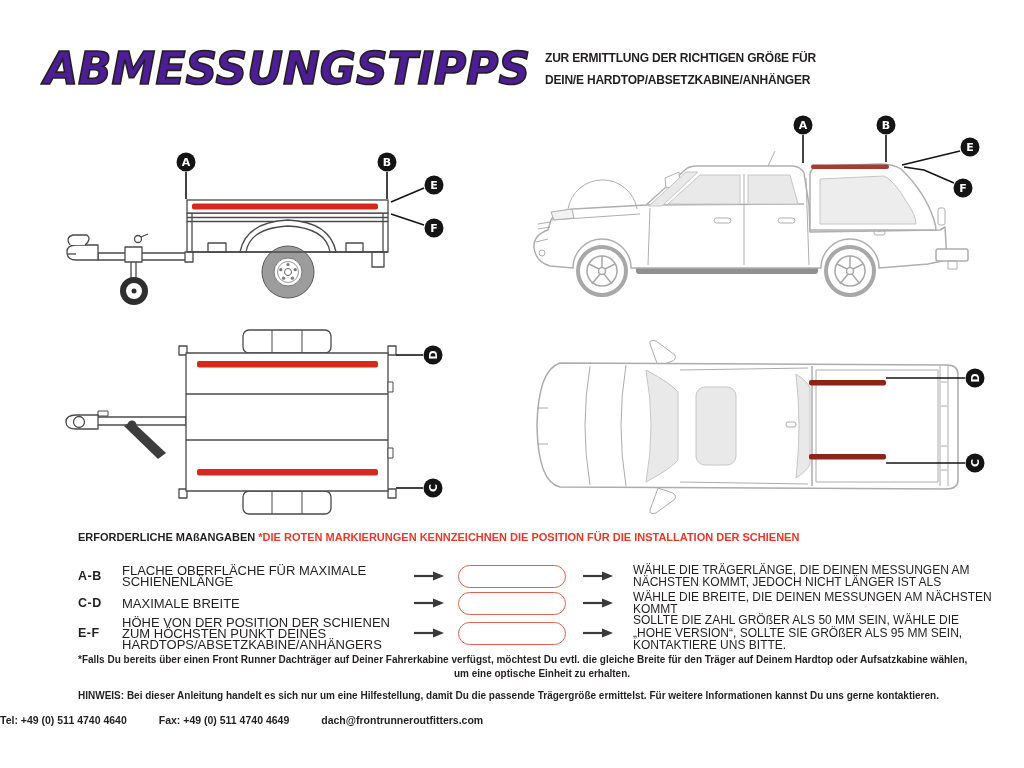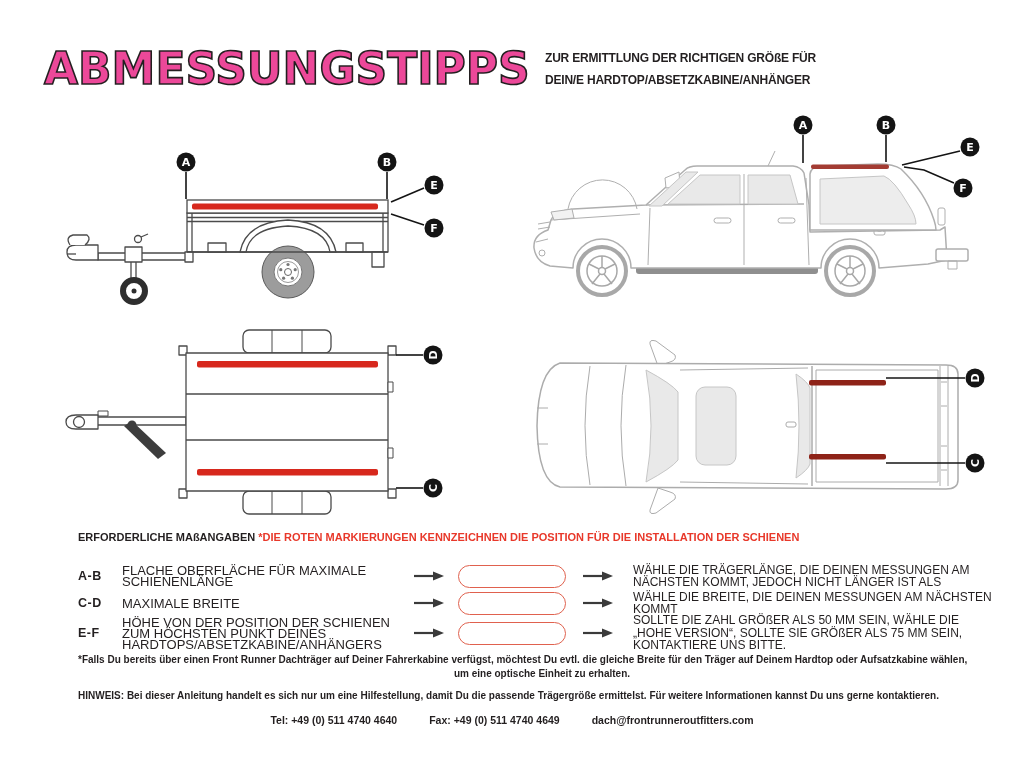--- a/index.html
+++ b/index.html
@@ -2,42 +2,42 @@
 <html><head>
 <meta charset="utf-8">
 <style>
   html,body{margin:0;padding:0;background:#ffffff;}
   #page{position:relative;width:1024px;height:768px;background:#ffffff;overflow:hidden;
         font-family:"Liberation Sans",sans-serif;color:#231F20;}
   .abs{position:absolute;}
 
   
   #title{left:44px;top:47px;font-family:"DejaVu Sans",sans-serif;font-weight:bold;
-         font-size:44px;line-height:1;letter-spacing:0px;color:#ec4899;
+         font-size:44px;line-height:1;letter-spacing:0px;color:#4c1d95;font-style:italic;
          -webkit-text-stroke:1.6px #231F20;}
   #subtitle{left:545px;top:48px;width:450px;font-weight:bold;font-size:12px;
             line-height:21.5px;letter-spacing:-0.2px;}
 
   
   #measure-head{left:78px;top:531px;font-size:11px;font-weight:bold;white-space:nowrap;}
   #measure-head .rednote{color:#E8382A;}
   .mrow{position:absolute;left:78px;width:914px;display:flex;align-items:center;}
   .m-id{width:44px;font-size:12.5px;font-weight:bold;letter-spacing:.5px;flex:none;}
   .m-label{width:292px;font-size:13px;font-weight:normal;line-height:11px;flex:none;}
   .m-arrow{width:30px;height:10px;flex:none;margin-right:14px;}
   .m-arrow2{width:30px;height:10px;flex:none;}
   .m-pill{width:106px;height:21px;border:1.6px solid #E0614E;border-radius:12px;
           flex:none;margin-right:17px;background:#fff;}
   .m-note{margin-left:20px;width:368px;font-size:12px;font-weight:normal;line-height:12.5px;}
 
   
   #footnote{left:78px;top:653px;width:916px;font-size:10px;font-weight:bold;line-height:13.5px;}
   #footnote .l2{padding-left:12px;text-align:center;}
   #hinweis{left:78px;top:690px;width:916px;font-size:10px;font-weight:bold;}
-  #contact{left:0;top:714px;width:1024px;display:flex;justify-content:center;gap:32px;
+  #contact{left:0;top:714px;width:1024px;display:flex;gap:32px;
            font-size:10.5px;font-weight:bold;}
 
   svg text.badge-letter{font-family:"DejaVu Sans",sans-serif;font-weight:bold;font-size:11px;fill:#ffffff;}
 </style>
 </head>
 <body>
 
 <div id="page">
 
   <div class="abs" id="title">ABMESSUNGSTIPPS</div>
@@ -313,21 +313,21 @@
     <div class="m-label">HÖHE VON DER POSITION DER SCHIENEN ZUM HÖCHSTEN PUNKT DEINES HARDTOPS/ABSETZKABINE/ANHÄNGERS</div>
     <svg class="m-arrow" viewBox="0 0 30 10">
       <line x1="0" y1="5" x2="20" y2="5" stroke="#3a3a3a" stroke-width="2.2"></line>
         <polygon points="19,0.5 30,5 19,9.5" fill="#3a3a3a"></polygon>
       </svg>
     <div class="m-pill"></div>
     <svg class="m-arrow2" viewBox="0 0 30 10">
       <line x1="0" y1="5" x2="20" y2="5" stroke="#3a3a3a" stroke-width="2.2"></line>
         <polygon points="19,0.5 30,5 19,9.5" fill="#3a3a3a"></polygon>
       </svg>
-    <div class="m-note">SOLLTE DIE ZAHL GRÖßER ALS 50 MM SEIN, WÄHLE DIE „HOHE VERSION“, SOLLTE SIE GRÖßER ALS 75 MM SEIN, KONTAKTIERE UNS BITTE.</div>
+    <div class="m-note">SOLLTE DIE ZAHL GRÖßER ALS 50 MM SEIN, WÄHLE DIE „HOHE VERSION“, SOLLTE SIE GRÖßER ALS 95 MM SEIN, KONTAKTIERE UNS BITTE.</div>
   </div>
 
   <div class="abs" id="footnote">
     <div>*Falls Du bereits über einen Front Runner Dachträger auf Deiner Fahrerkabine verfügst, möchtest Du evtl. die gleiche Breite für den Träger auf Deinem Hardtop oder Aufsatzkabine wählen,</div>
     <div class="l2">um eine optische Einheit zu erhalten.</div>
   </div>
   <div class="abs" id="hinweis">HINWEIS: Bei dieser Anleitung handelt es sich nur um eine Hilfestellung, damit Du die passende Trägergröße ermittelst. Für weitere Informationen kannst Du uns gerne kontaktieren.</div>
 
   <div class="abs" id="contact">
     <span>Tel: +49 (0) 511 4740 4640</span>

